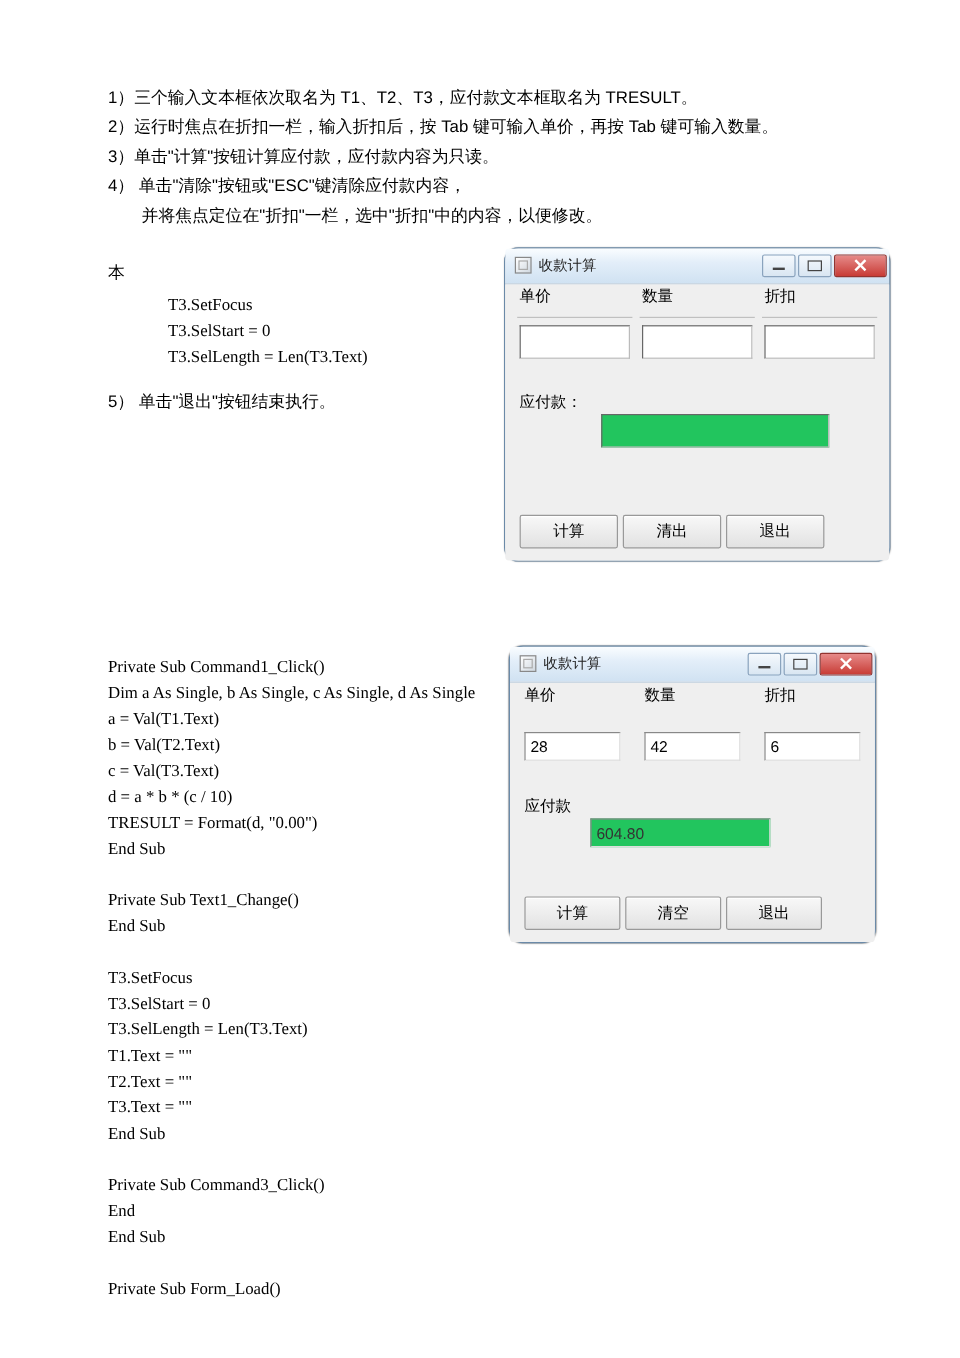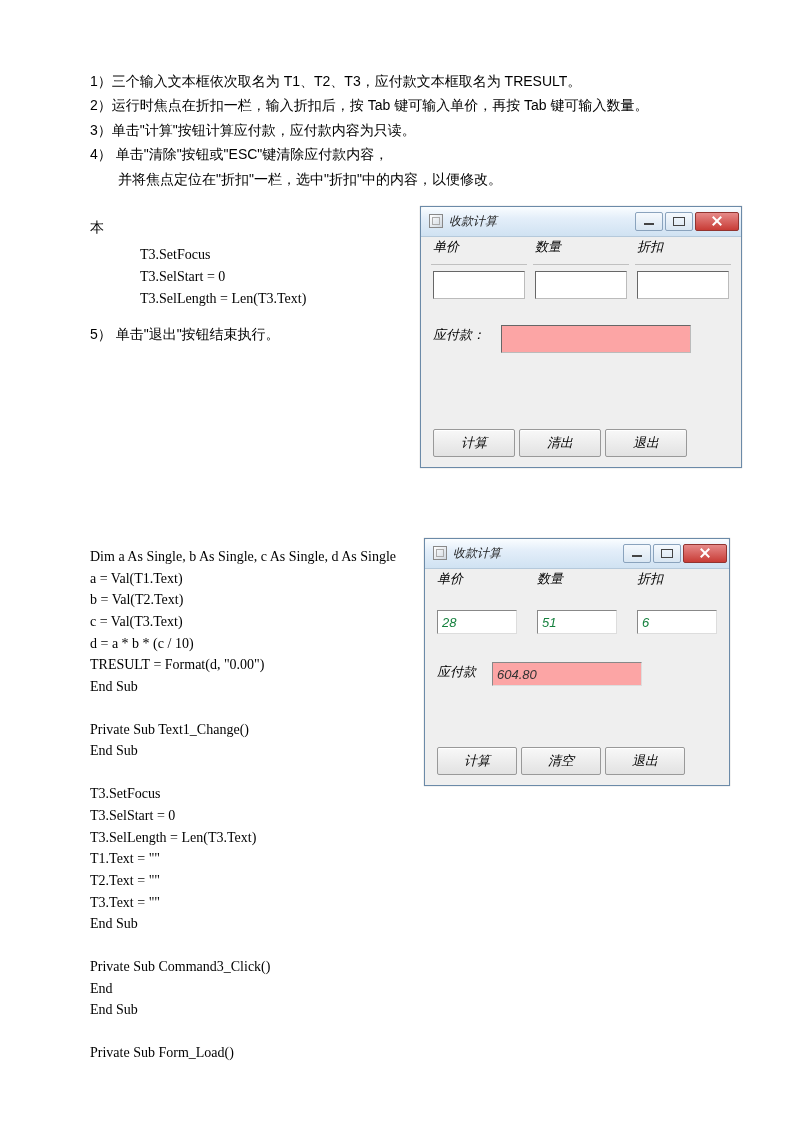--- a/index.html
+++ b/index.html
@@ -23,25 +23,24 @@
     .single-char { margin-top: 26px; margin-bottom: 6px; }
     .code-snippet { padding-left: 50px; font-family: "Times New Roman", serif; font-size: 14px; line-height: 1.55; }
     .item5 { margin: 14px 0 18px 0; }
     .code-block { font-family: "Times New Roman", serif; font-size: 14px; line-height: 1.55; margin-top: 78px; }
     .code-block div { min-height: 21px; }
 
     
     .vb-window {
       float: right;
       border: 1px solid #6b8aa8;
-      border-radius: 0;
+      border-radius: 12px;
       background: #efefef;
       font-family: "Microsoft YaHei","SimSun",sans-serif;
       box-shadow: 0 0 1px rgba(0,0,0,0.3);
-      font-style: italic;
     }
     .vb-window.win1 { width: 322px; height: 262px; margin-top: -10px; margin-right: -22px; }
     .vb-window.win2 { width: 306px; height: 248px; margin-top: -8px; margin-right: -10px; }
     .vb-titlebar {
       height: 30px;
       background: linear-gradient(to bottom, #fafdff 0%, #e3eef9 40%, #d0e2f2 100%);
       border-bottom: 1px solid #b5c9db;
       border-radius: 3px 3px 0 0;
       display: flex;
       align-items: center;
@@ -66,30 +65,30 @@
 
     .field-row { display:flex; gap:0; }
     .field-row.r1 { justify-content:space-between; }
     .field-group { display:flex; flex-direction:column; }
     .win1 .field-group { width:92px; }
     .win2 .field-group { width:80px; }
     .field-label { font-size:13px; color:#000; margin-bottom:2px; }
     .vb-input {
       background:#fff; border-top:1px solid #888; border-left:1px solid #888;
       border-right:1px solid #ddd; border-bottom:1px solid #ddd;
-      height:24px; width:100%; font-size:13px; padding:2px 4px; color:#15803d;
+      height:24px; width:100%; font-size:13px; padding:2px 4px; color:#000000;
     }
     .win1 .vb-input.top { height:28px; }
     .result-row { display:flex; align-items:flex-start; margin-top:28px; gap:16px; }
     .win1 .result-row { margin-top:26px; }
     .result-label { font-size:13px; }
     .result-input {
-      background:#fca5a5; border-top:1px solid #888; border-left:1px solid #888;
+      background:#22c55e; border-top:1px solid #888; border-left:1px solid #888;
       border-right:1px solid #ddd; border-bottom:1px solid #ddd;
-      height:24px; font-size:13px; padding:2px 4px; color:#333;
+      height:24px; font-size:13px; padding:2px 4px; color:#333;margin-top:20px;
     }
     .win1 .result-input { width:190px; height:28px; }
     .win2 .result-input { width:150px; }
     .vb-button-row { display:flex; justify-content:flex-start; margin-top:auto; gap:4px; }
     .vb-button {
       background:linear-gradient(to bottom,#f8f8f8,#e2e2e2);
       border:1px solid #999; border-radius:2px;
       height:28px; font-size:13px; color:#000;
       display:flex; align-items:center; justify-content:center;
       box-shadow: inset 0 1px 0 #fff;
@@ -185,39 +184,40 @@
         </div>
         <div class="field-group">
           <span class="field-label">折扣</span>
         </div>
       </div>
       <div class="field-row r1" style="margin-top:18px;">
         <div class="field-group">
             <div class="vb-input">28</div>
           </div>
         <div class="field-group">
-            <div class="vb-input">51</div>
+            <div class="vb-input">42</div>
           </div>
         <div class="field-group">
             <div class="vb-input">6</div>
           </div>
       </div>
       <div class="result-row">
         <span class="result-label">应付款</span>
         <div class="result-input">604.80</div>
       </div>
       <div class="vb-button-row">
         <div class="vb-button">计算</div>
         <div class="vb-button">清空</div>
         <div class="vb-button">退出</div>
       </div>
     </div>
   </div>
 
   <div class="code-block">
+    <div>Private Sub Command1_Click()</div>
     <div>Dim a As Single, b As Single, c As Single, d As Single</div>
     <div>a = Val(T1.Text)</div>
     <div>b = Val(T2.Text)</div>
     <div>c = Val(T3.Text)</div>
     <div>d = a * b * (c / 10)</div>
     <div>TRESULT = Format(d, "0.00")</div>
     <div>End Sub</div>
     <div></div>
     <div>Private Sub Text1_Change()</div>
     <div>End Sub</div>

